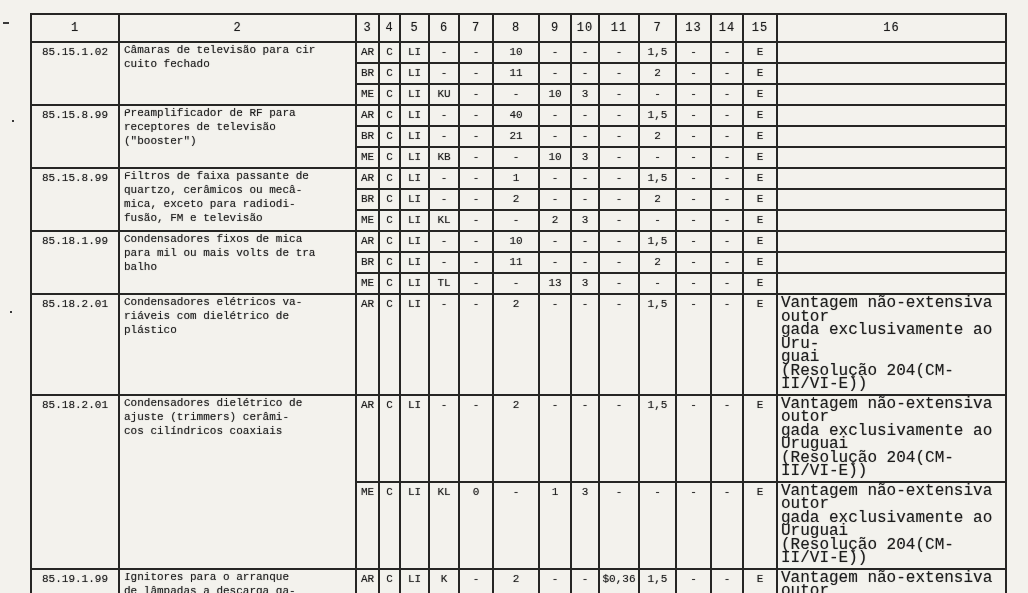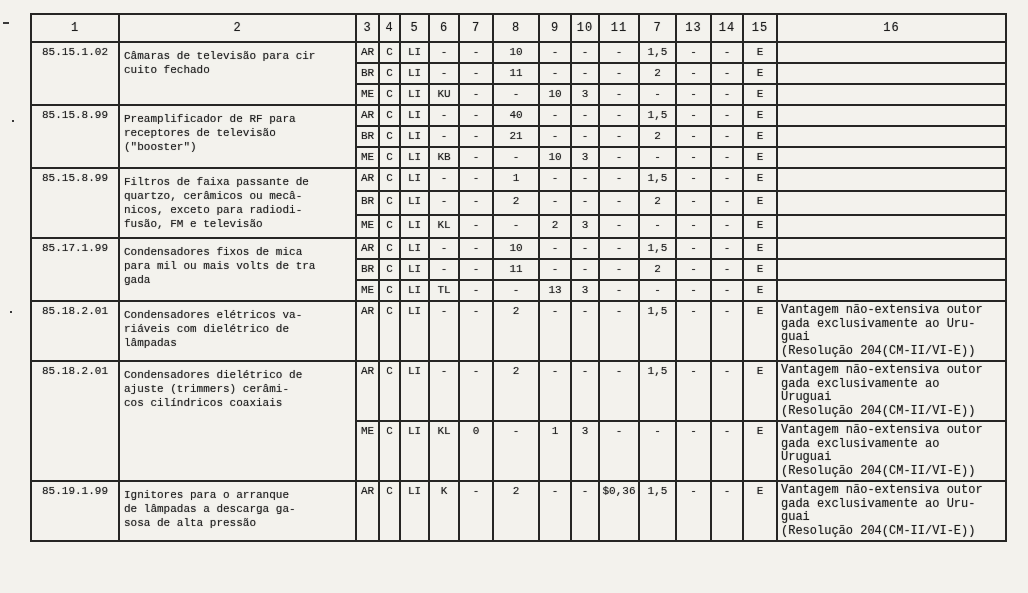--- a/index.html
+++ b/index.html
@@ -34,23 +34,23 @@
     overflow:hidden;
   }
   thead th{
     height:28px;
     font-size:12px;
     text-align:center;
     vertical-align:middle;
     letter-spacing:1px;
   }
   td.code{ text-align:center; padding-top:2px; font-size:11px; }
-  td.desc{ text-align:left; padding:6px 4px; white-space:pre-line; }
+  td.desc{ text-align:left; padding:0 4px; white-space:pre-line;border-radius:15px; }
   td.val{ text-align:center; padding-top:2px; }
-  td.note{ text-align:left; padding:2px 3px; white-space:pre-line; font-size:12px; line-height:13.5px; }
+  td.note{ text-align:left; padding:2px 3px; white-space:pre-line; font-size:16px; line-height:13.5px; }
   tr.sub td{ height:21px; }
   tr.tall td{ height:46px; }
   tr.last td{ height:60px; }
 </style>
 </head>
 <body>
 
 <div class="page">
   <div class="speck" style="left:3px;top:22px;width:6px;height:2px;"></div>
   <div class="speck" style="left:12px;top:120px;width:2px;height:2px;"></div>
@@ -195,21 +195,21 @@
           <td class="val">-</td>
           <td class="val">-</td>
           <td class="val">-</td>
           <td class="val">E</td>
           <td class="note"></td>
         </tr>
         <tr class="sub">
           <td class="code" rowspan="3">85.15.8.99</td>
           <td class="desc" rowspan="3">Filtros de faixa passante de
 quartzo, cerâmicos ou mecâ-
-nicos, exceto para radiodi-
+mica, exceto para radiodi-
 fusão, FM e televisão</td>
           <td class="val">AR</td>
           <td class="val">C</td>
           <td class="val">LI</td>
           <td class="val">-</td>
           <td class="val">-</td>
           <td class="val">1</td>
           <td class="val">-</td>
           <td class="val">-</td>
           <td class="val">-</td>
@@ -245,24 +245,24 @@
           <td class="val">2</td>
           <td class="val">3</td>
           <td class="val">-</td>
           <td class="val">-</td>
           <td class="val">-</td>
           <td class="val">-</td>
           <td class="val">E</td>
           <td class="note"></td>
         </tr>
         <tr class="sub">
-          <td class="code" rowspan="3">85.17.1.99</td>
+          <td class="code" rowspan="3">85.18.1.99</td>
           <td class="desc" rowspan="3">Condensadores fixos de mica
 para mil ou mais volts de tra
-gada</td>
+balho</td>
           <td class="val">AR</td>
           <td class="val">C</td>
           <td class="val">LI</td>
           <td class="val">-</td>
           <td class="val">-</td>
           <td class="val">10</td>
           <td class="val">-</td>
           <td class="val">-</td>
           <td class="val">-</td>
           <td class="val">1,5</td>
@@ -300,21 +300,21 @@
           <td class="val">-</td>
           <td class="val">-</td>
           <td class="val">-</td>
           <td class="val">E</td>
           <td class="note"></td>
         </tr>
         <tr class="tall">
           <td class="code" rowspan="1">85.18.2.01</td>
           <td class="desc" rowspan="1">Condensadores elétricos va-
 riáveis com dielétrico  de
-lâmpadas</td>
+plástico</td>
           <td class="val">AR</td>
           <td class="val">C</td>
           <td class="val">LI</td>
           <td class="val">-</td>
           <td class="val">-</td>
           <td class="val">2</td>
           <td class="val">-</td>
           <td class="val">-</td>
           <td class="val">-</td>
           <td class="val">1,5</td>

